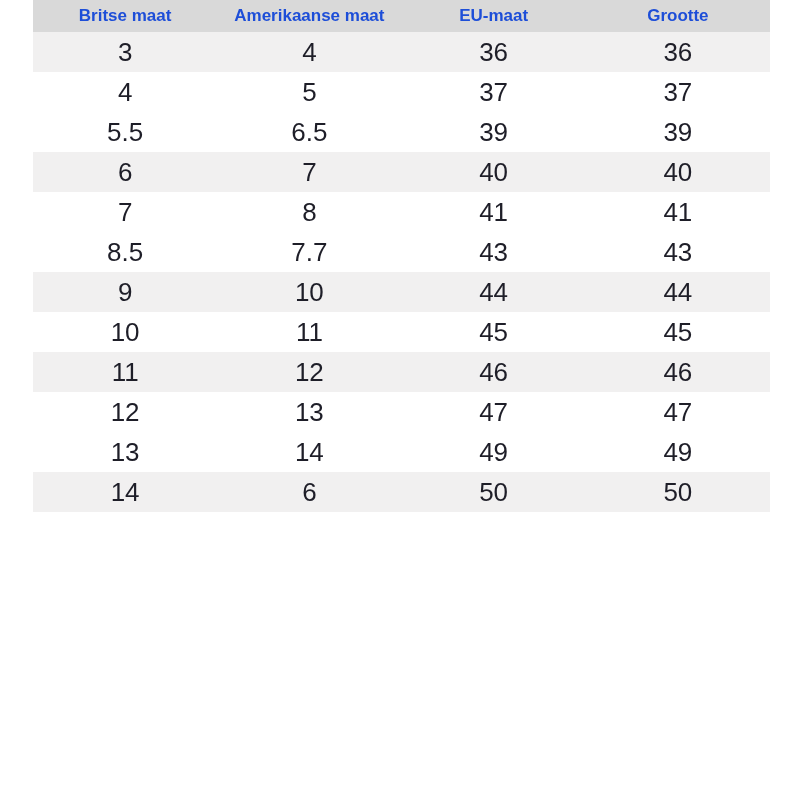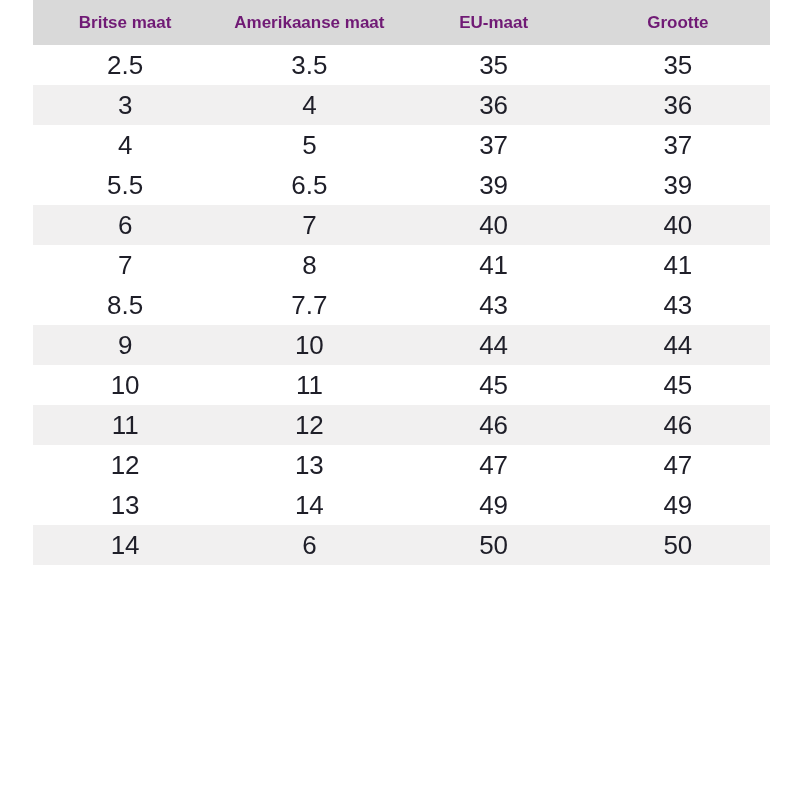--- a/index.html
+++ b/index.html
@@ -24,25 +24,25 @@
     padding-top: 26px;
     height: 105px;
   }
   .size-table {
     width: 737px;
     margin: 0 auto 0 33px;
     border-collapse: collapse;
     table-layout: fixed;
   }
   .size-table thead th {
-    height: 45px;
+    height: 32px;
     background: #d9d9d9;
     font-size: 17px;
     font-weight: 700;
-    color: #701a75;
+    color: #1d4ed8;
     text-align: center;
     vertical-align: middle;
   }
   .size-table tbody td {
     height: 40px;
     font-size: 26px;
     font-weight: 400;
     color: #1e1e28;
     text-align: center;
     vertical-align: middle;
@@ -61,26 +61,20 @@
   <table class="size-table">
     <thead>
       <tr>
         <th>Britse maat</th>
         <th>Amerikaanse maat</th>
         <th>EU-maat</th>
         <th>Grootte</th>
       </tr>
     </thead>
     <tbody>
-        <tr>
-    <td>2.5</td>
-    <td>3.5</td>
-    <td>35</td>
-    <td>35</td>
-  </tr>
         <tr class="alt">
     <td>3</td>
     <td>4</td>
     <td>36</td>
     <td>36</td>
   </tr>
         <tr>
     <td>4</td>
     <td>5</td>
     <td>37</td>

